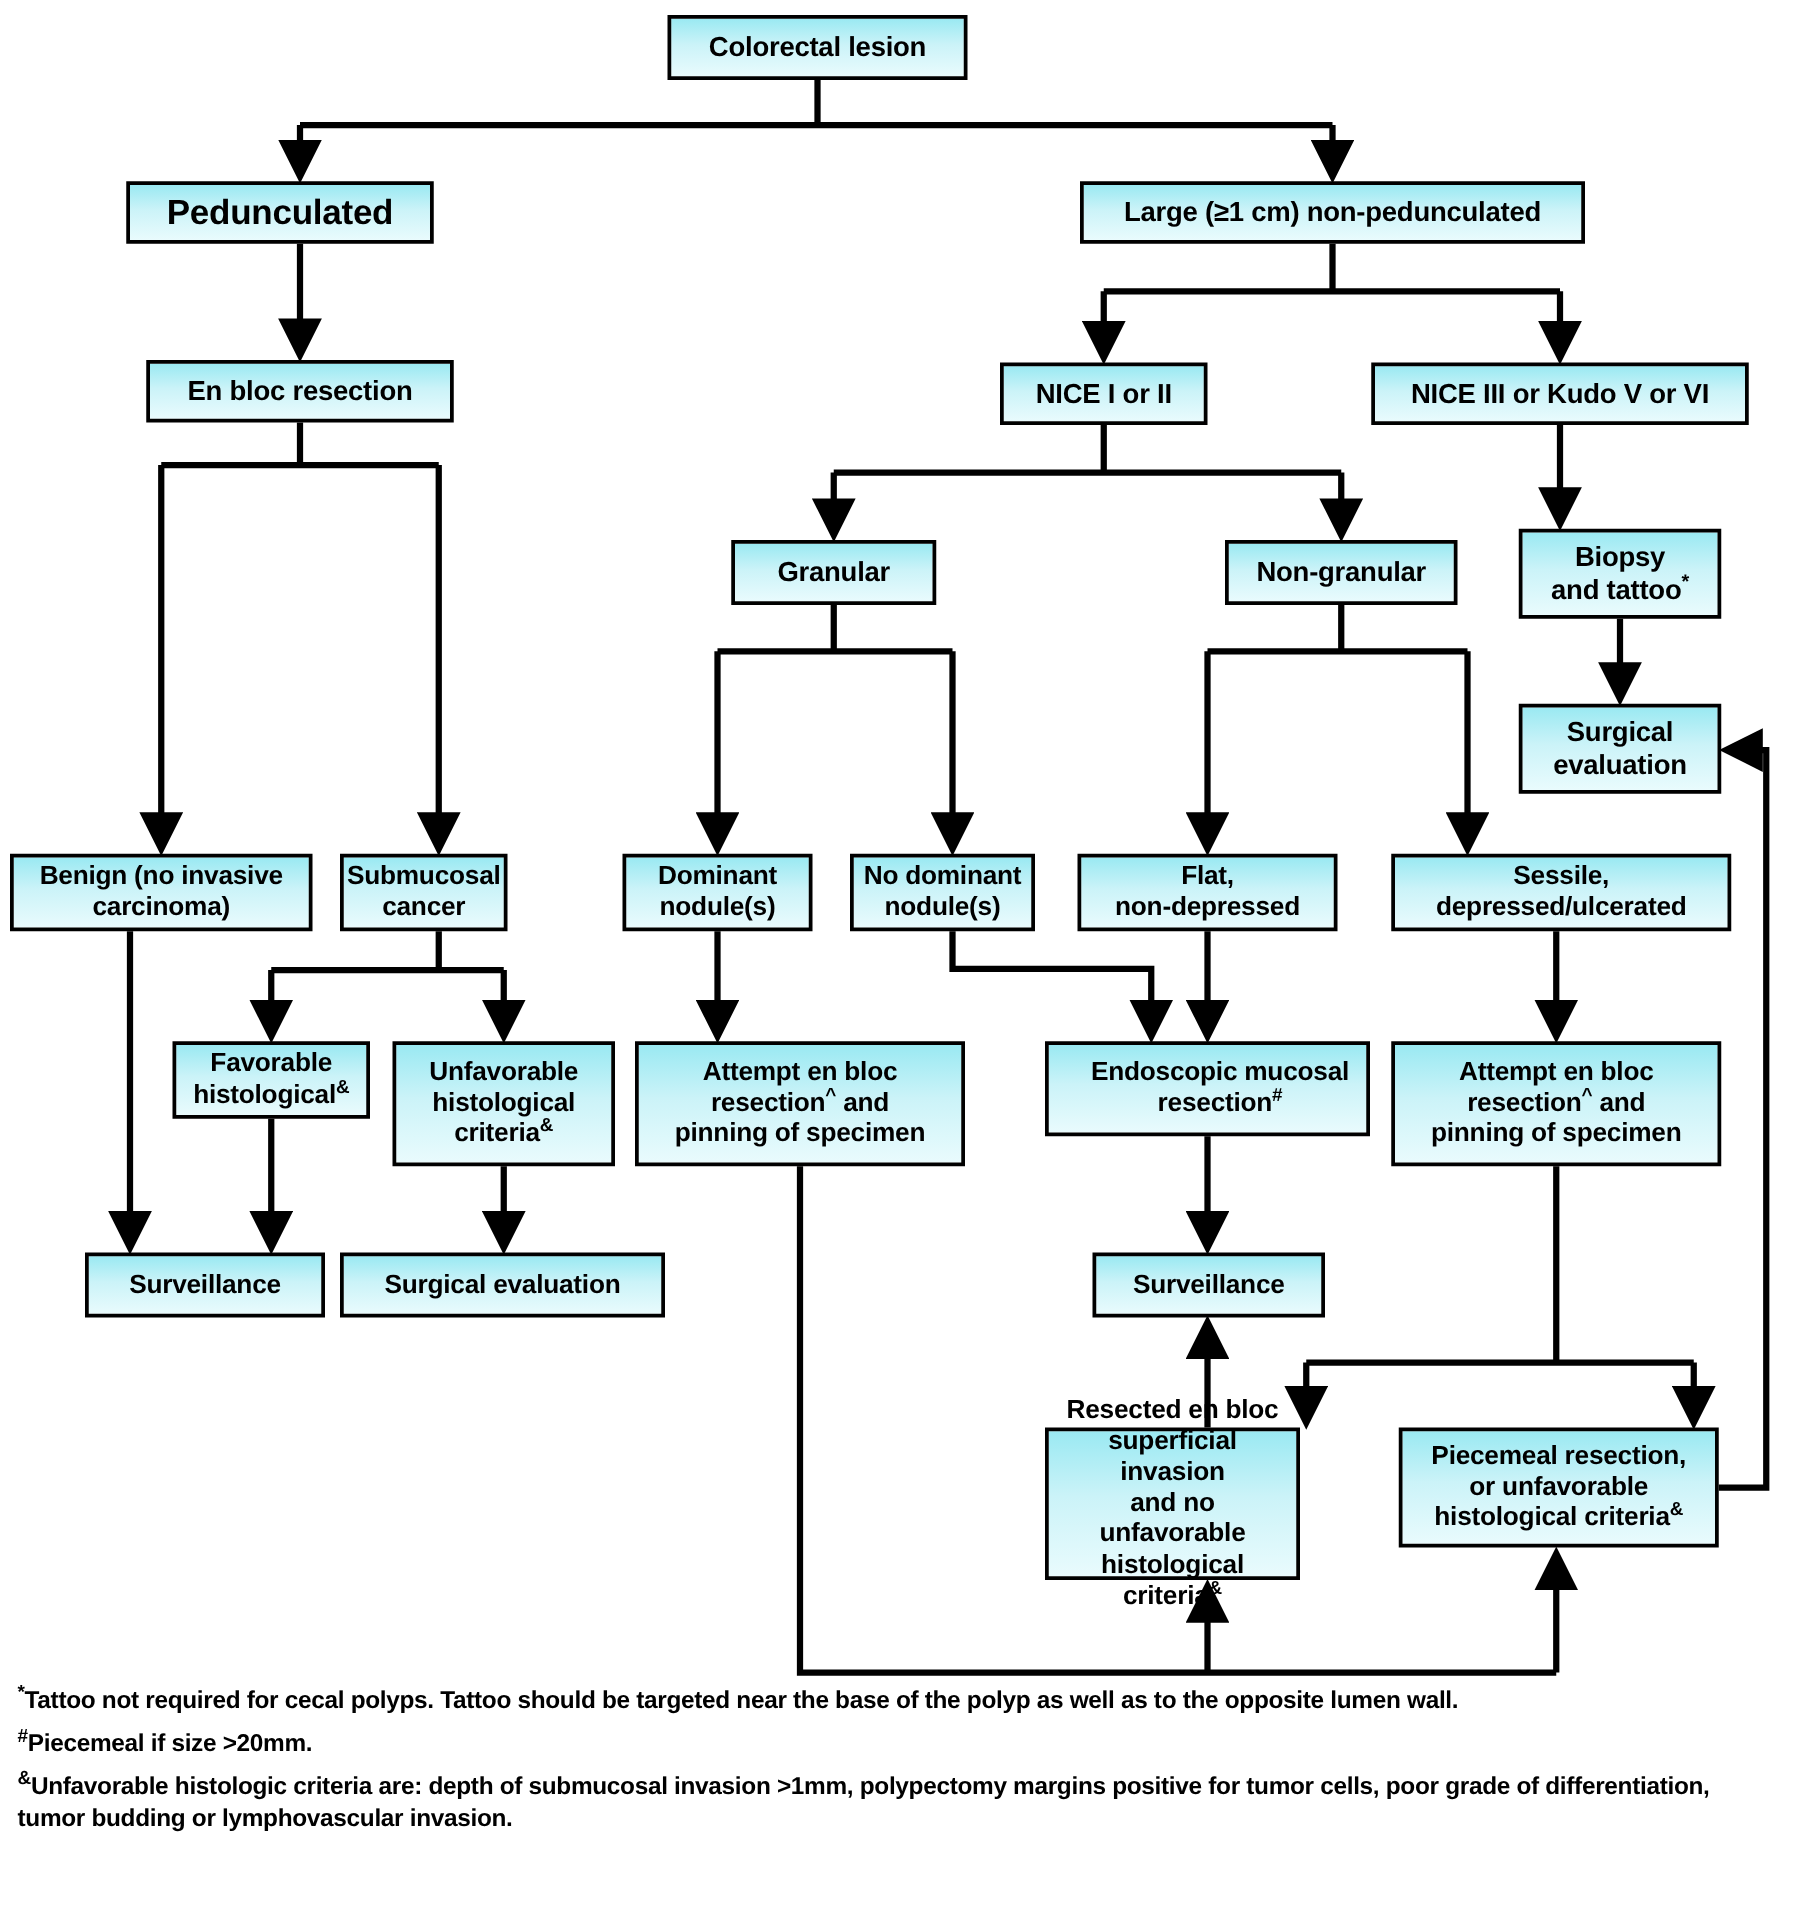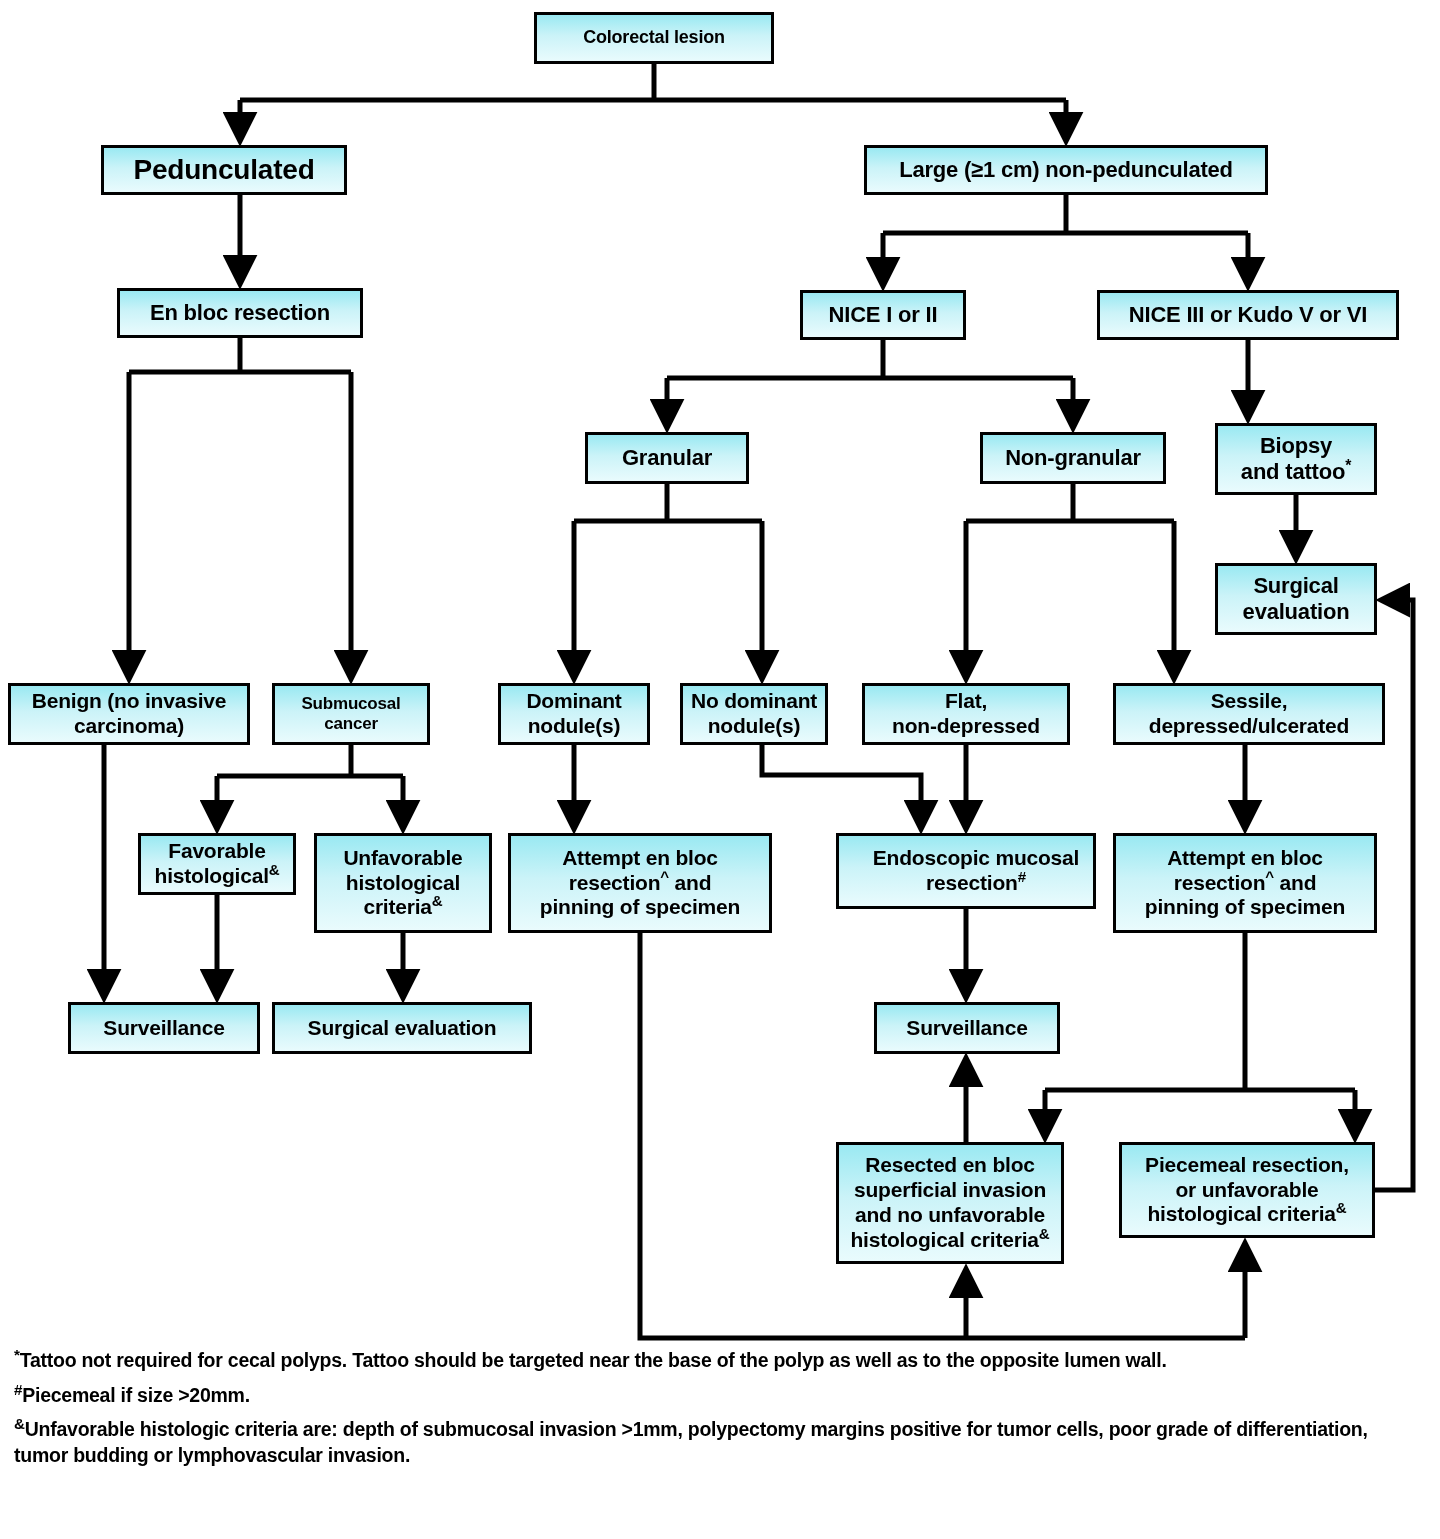--- a/index.html
+++ b/index.html
@@ -149,21 +149,21 @@
 
       <path d="M 640 933 L 640 1338 L 1245 1338"></path>
       <path d="M 966 1338 L 966 1272" marker-end="url(#arrow)"></path>
       <path d="M 1245 1338 L 1245 1246" marker-end="url(#arrow)"></path>
 
       <path d="M 1375 1190 L 1413 1190 L 1413 600 L 1384 600" marker-end="url(#arrow)"></path>
 
     </g>
   </svg>
 
-  <div class="node" style="left:534px; top:12px; width:240px; height:52px; font-size:18px;">
+  <div class="node" style="left:534px; top:12px; width:240px; height:52px; font-size:22px;">
     <span class="lbl">Colorectal lesion</span>
   </div>
 
   <div class="node" style="left:101px; top:145px; width:246px; height:50px; font-size:28px;">
     <span class="lbl">Pedunculated</span>
   </div>
 
   <div class="node" style="left:864px; top:145px; width:404px; height:50px; font-size:22px;">
     <span class="lbl">Large (≥1 cm) non-pedunculated</span>
   </div>
@@ -195,21 +195,21 @@
   <div class="node" style="left:8px; top:683px; width:242px; height:62px; font-size:21px;">
     <span class="lbl">Benign (no invasive
 carcinoma)</span>
   </div>
 
   <div class="node" style="left:1215px; top:563px; width:162px; height:72px; font-size:22px;">
     <span class="lbl">Surgical
 evaluation</span>
   </div>
 
-  <div class="node" style="left:272px; top:683px; width:158px; height:62px; font-size:17px;">
+  <div class="node" style="left:272px; top:683px; width:134px; height:62px; font-size:21px;">
     <span class="lbl">Submucosal
 cancer</span>
   </div>
 
   <div class="node" style="left:498px; top:683px; width:152px; height:62px; font-size:21px;">
     <span class="lbl">Dominant
 nodule(s)</span>
   </div>
 
   <div class="node" style="left:680px; top:683px; width:148px; height:62px; font-size:21px;align-items:center;">
@@ -252,21 +252,21 @@
   </div>
 
   <div class="node" style="left:272px; top:1002px; width:260px; height:52px; font-size:21px;">
     <span class="lbl">Surgical evaluation</span>
   </div>
 
   <div class="node" style="left:874px; top:1002px; width:186px; height:52px; font-size:21px;">
     <span class="lbl">Surveillance</span>
   </div>
 
-  <div class="node" style="left:836px; top:1142px; width:228px; height:122px; font-size:21px;justify-content:center;">
+  <div class="node" style="left:836px; top:1142px; width:204px; height:122px; font-size:21px;justify-content:center;">
     <span class="lbl">Resected en bloc<br>superficial invasion<br>and no unfavorable<br>histological criteria<sup class="fn">&amp;</sup></span>
   </div>
 
   <div class="node" style="left:1119px; top:1142px; width:256px; height:96px; font-size:21px;">
     <span class="lbl">Piecemeal resection,<br>or unfavorable<br>histological criteria<sup class="fn">&amp;</sup></span>
   </div>
 
   <div class="footnotes">
     <div class="footnote">
       <span class="marker">*</span><span>Tattoo not required for cecal polyps. Tattoo should be targeted near the base of the polyp as well as to the opposite lumen wall.</span>

